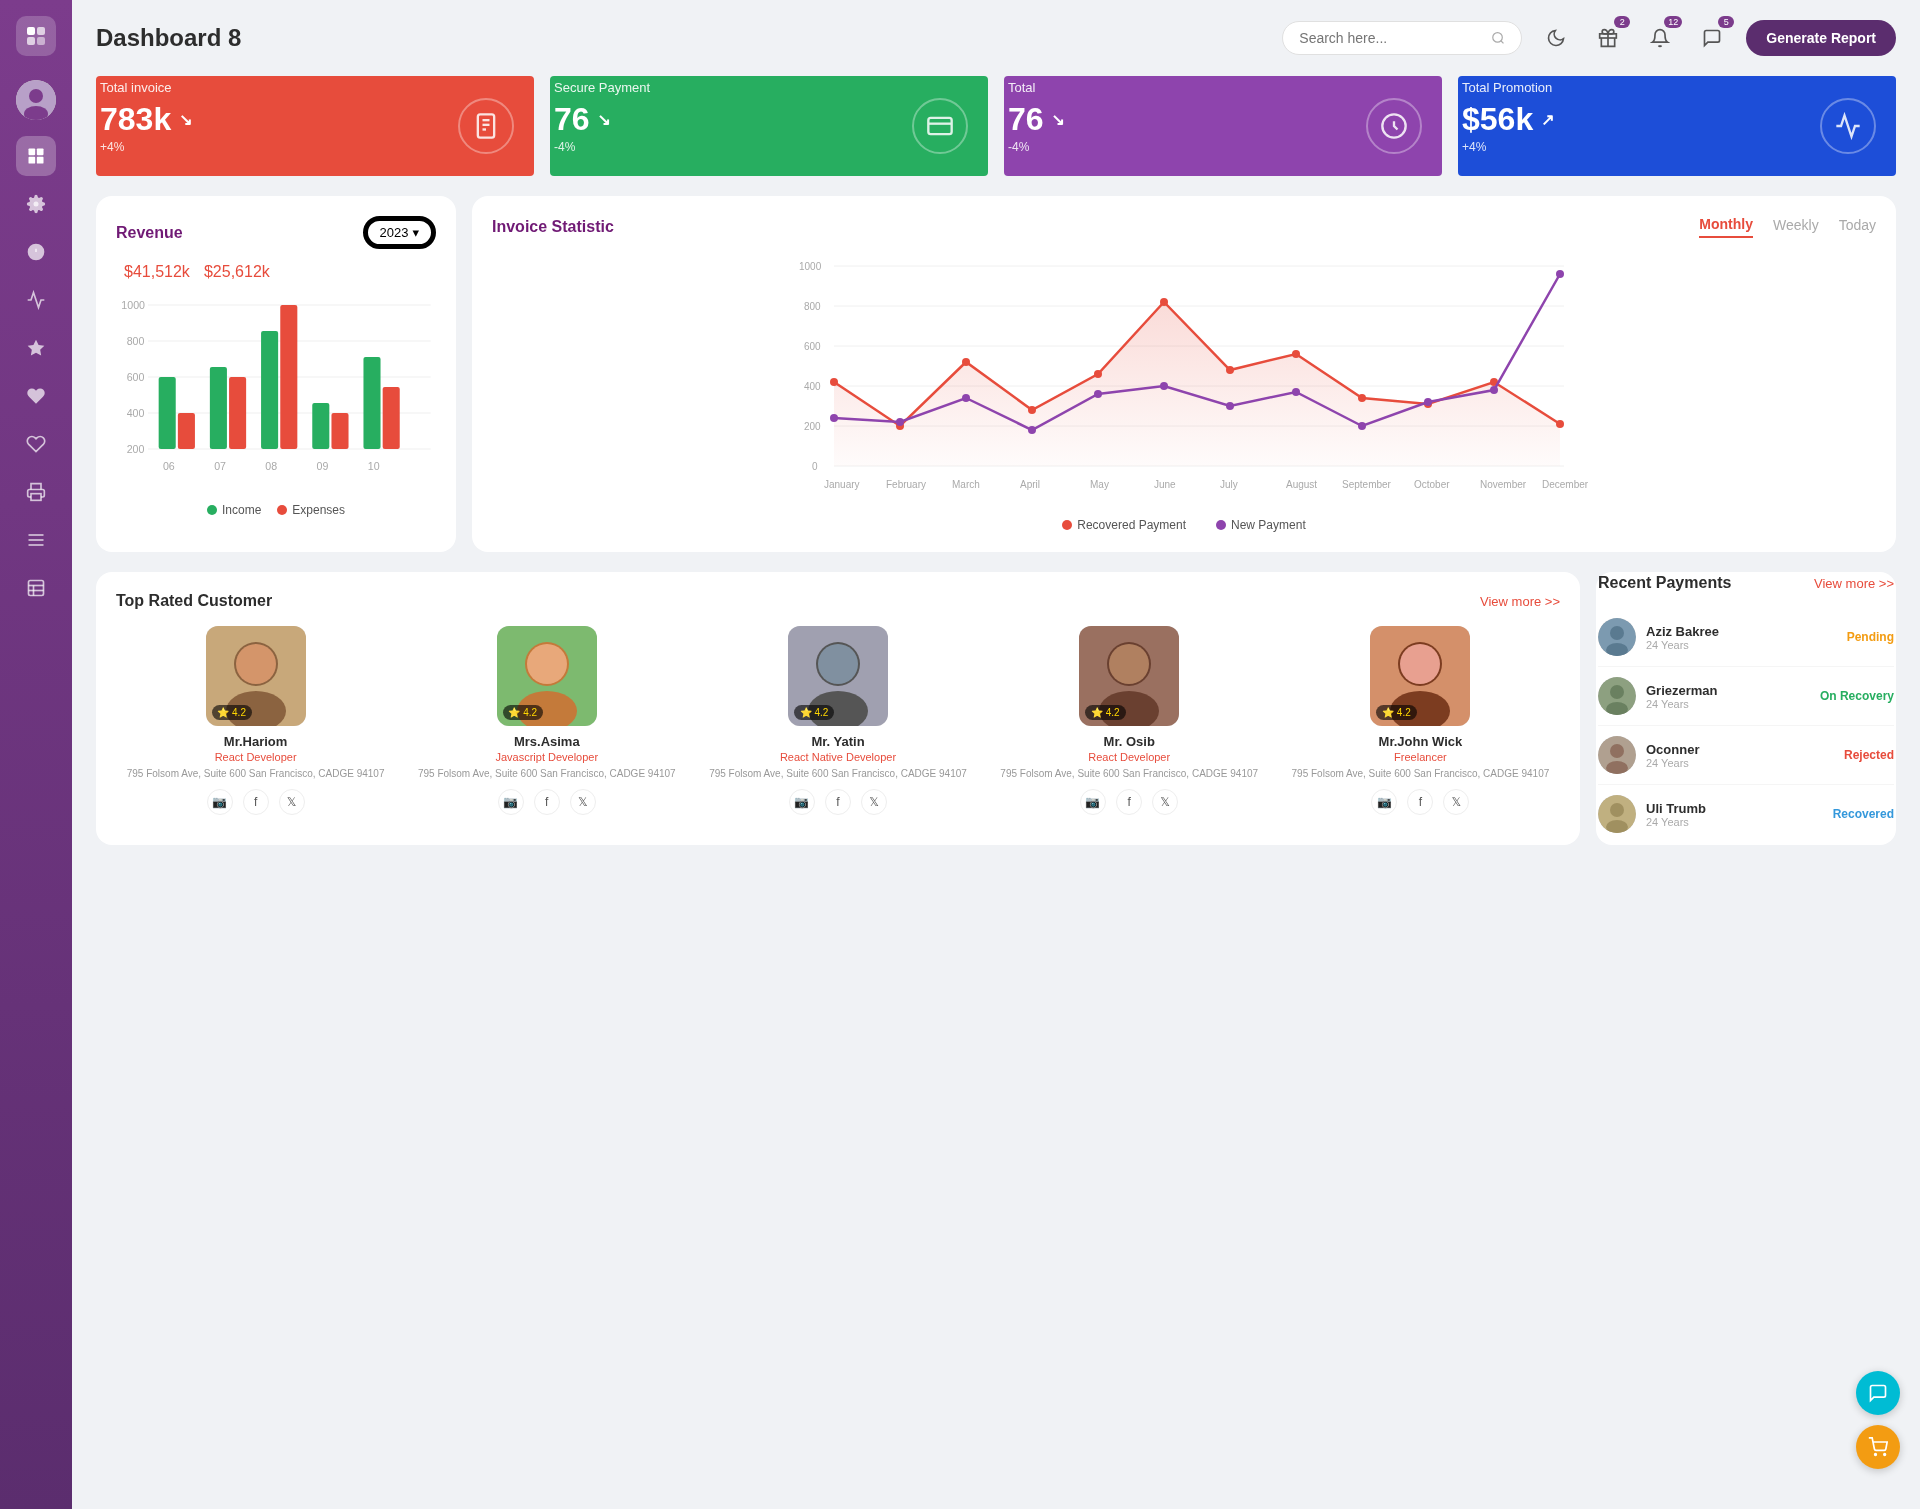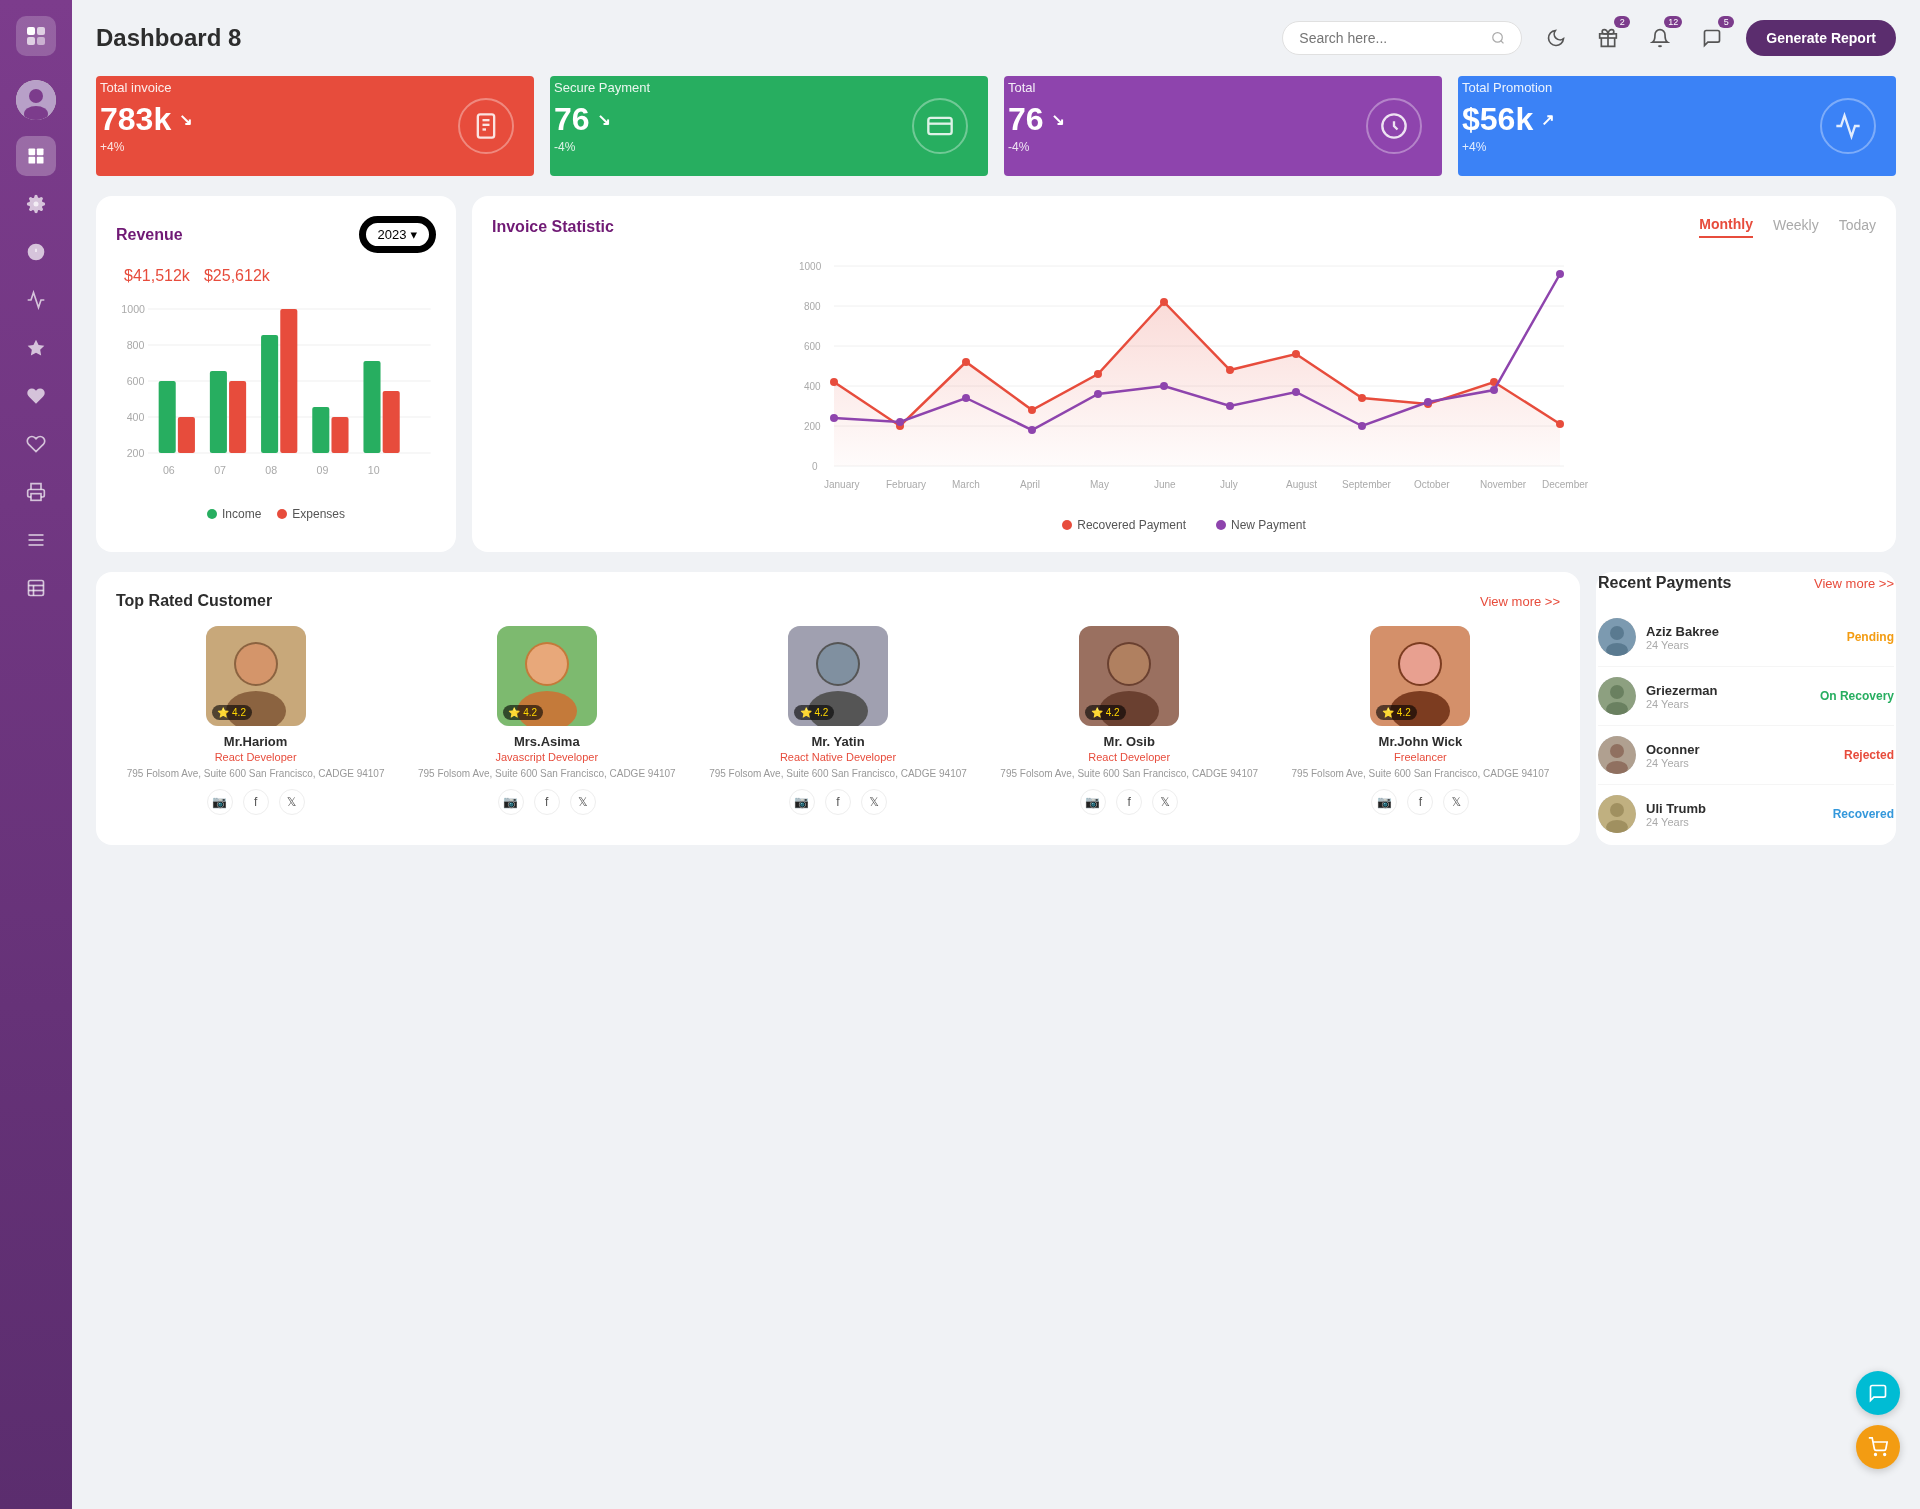--- a/index.html
+++ b/index.html
@@ -129,21 +129,21 @@
       border-radius: 4px;
       padding: 4px;
       color: white;
       position: relative;
       overflow: hidden;
       min-height: 100px;
     }
     .stat-card.red { background: #e74c3c; }
     .stat-card.green { background: #27ae60; }
     .stat-card.purple { background: #8e44ad; }
-    .stat-card.teal { background: #3b82f6; }
+    .stat-card.teal { background: #1d4ed8; }
     .stat-card-label { font-size: 13px; opacity: 0.9; margin-bottom: 6px; }
     .stat-card-value {
       font-size: 32px; font-weight: 700;
       display: flex; align-items: center; gap: 8px;
     }
     .stat-card-change { font-size: 12px; opacity: 0.85; margin-top: 2px; }
     .stat-card-icon {
       position: absolute; right: 20px; top: 50%;
       transform: translateY(-50%);
       width: 56px; height: 56px;
@@ -167,21 +167,21 @@
       padding: 20px;
     }
     .chart-header {
       display: flex; align-items: center; justify-content: space-between;
       margin-bottom: 8px;
     }
     .chart-title { font-size: 16px; font-weight: 700; color: #701a75; }
     .chart-value { font-size: 22px; font-weight: 700; color: #2d2d2d; margin-bottom: 12px; }
     .chart-value span { color: #e74c3c; font-size: 16px; font-weight: 400; margin-left: 8px; }
     .year-select {
-      border: 7px solid #000000; border-radius: 20px;
+      border: 5px solid #000000; border-radius: 20px;
       padding: 4px 12px; font-size: 13px; cursor: pointer;
       display: flex; align-items: center; gap: 4px;
     }
     .chart-legend {
       display: flex; gap: 16px; margin-top: 8px; justify-content: center;
     }
     .legend-item { display: flex; align-items: center; gap: 5px; font-size: 12px; color: #555; }
     .legend-dot { width: 10px; height: 10px; border-radius: 50%; }
 
     

